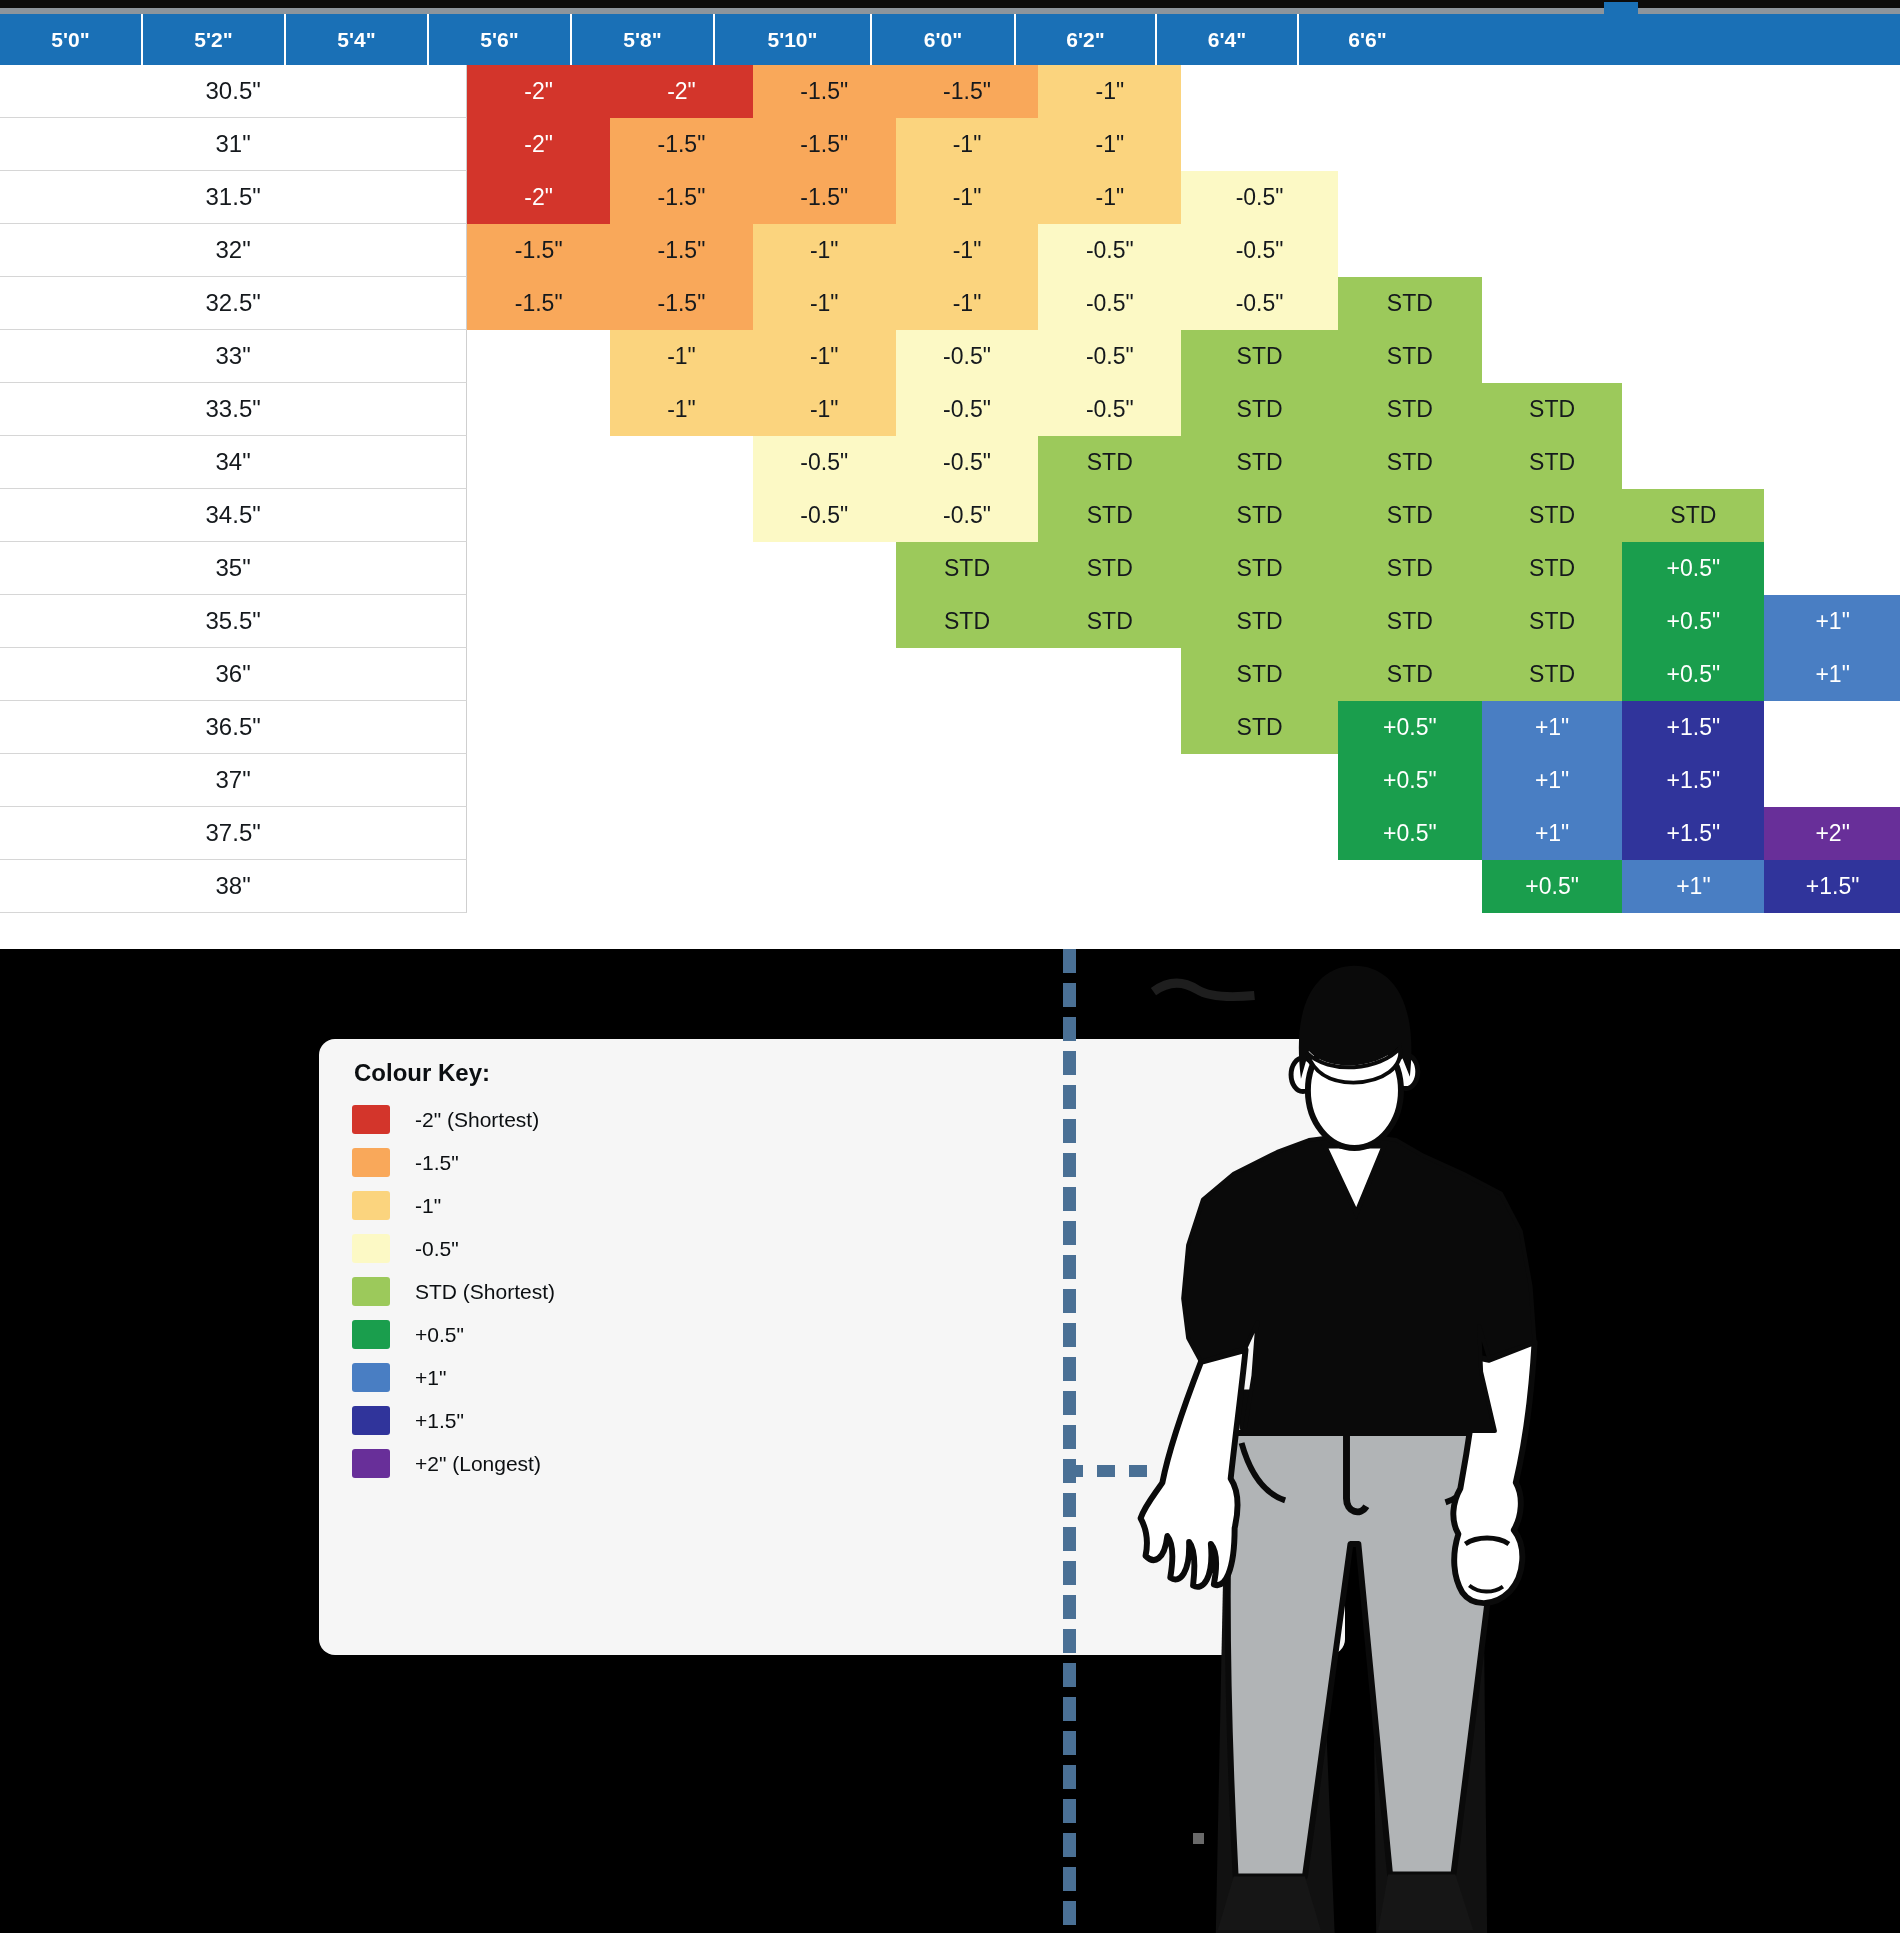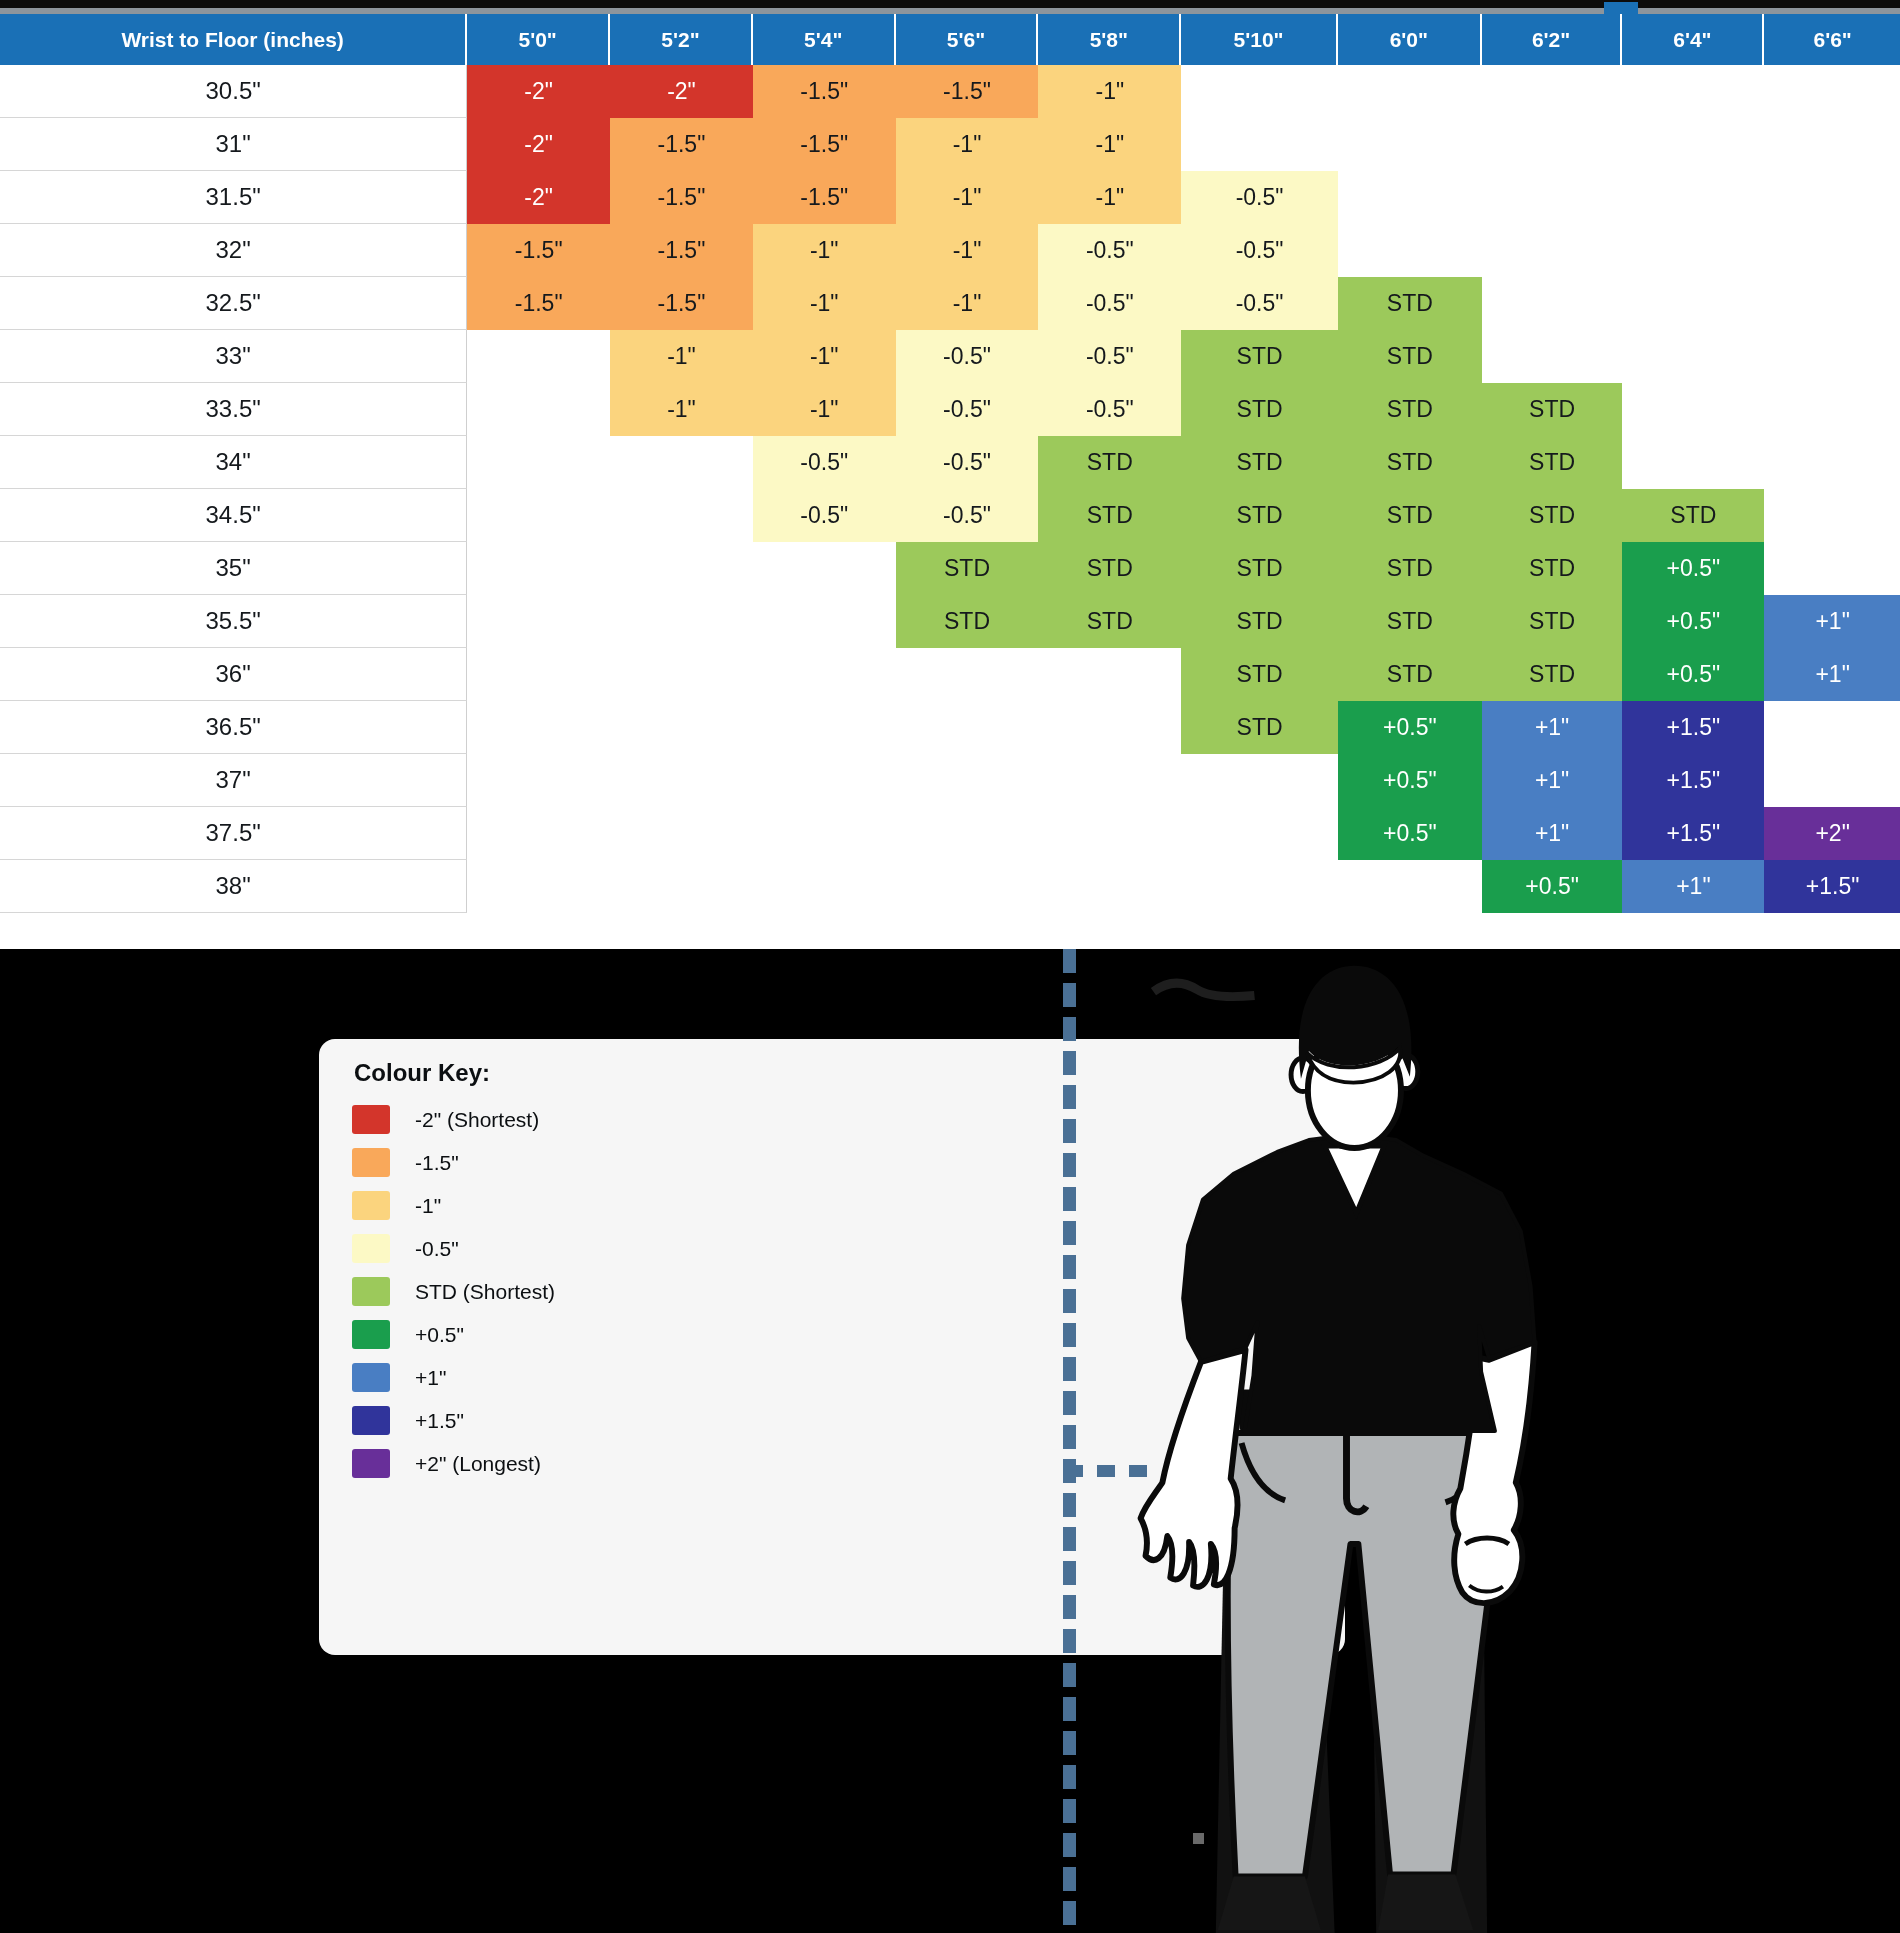--- a/index.html
+++ b/index.html
@@ -45,21 +45,20 @@
 <body>
 
 <div class="page">
 
   <div class="topbar-black"></div>
   <div class="topbar-gray"></div>
   <div class="top-notch"></div>
 
   <div class="table-area">
     <div class="hrow" style="background: rgb(26, 112, 182);">
-        <div class="hcell" style="width: 468px;">Wrist to Floor (inches)</div>
         <div class="hcell" style="width: 143px;">5'0"</div>
         <div class="hcell" style="width: 143px;">5'2"</div>
         <div class="hcell" style="width: 143px;">5'4"</div>
         <div class="hcell" style="width: 143px;">5'6"</div>
         <div class="hcell" style="width: 143px;">5'8"</div>
         <div class="hcell" style="width: 157px;">5'10"</div>
         <div class="hcell" style="width: 144px;">6'0"</div>
         <div class="hcell" style="width: 141px;">6'2"</div>
         <div class="hcell" style="width: 142px;">6'4"</div>
         <div class="hcell" style="width: 137px;">6'6"</div>

